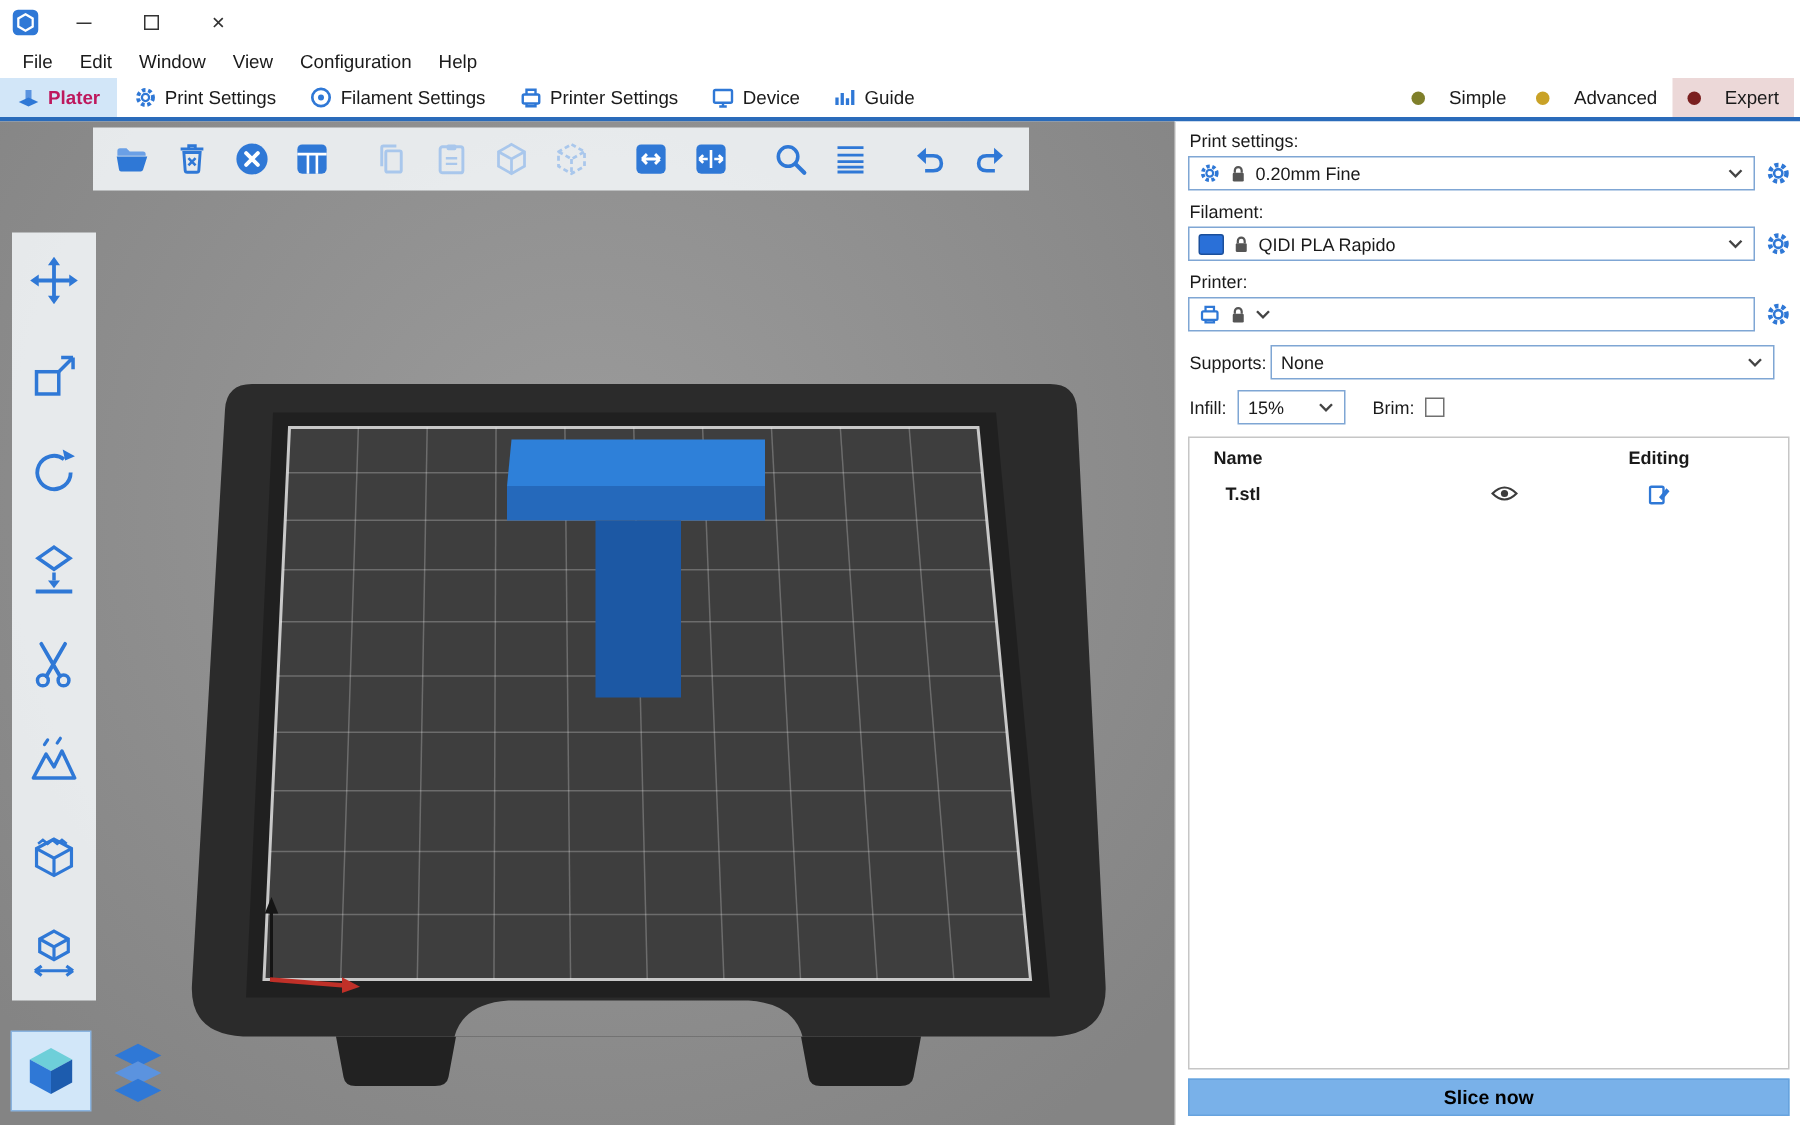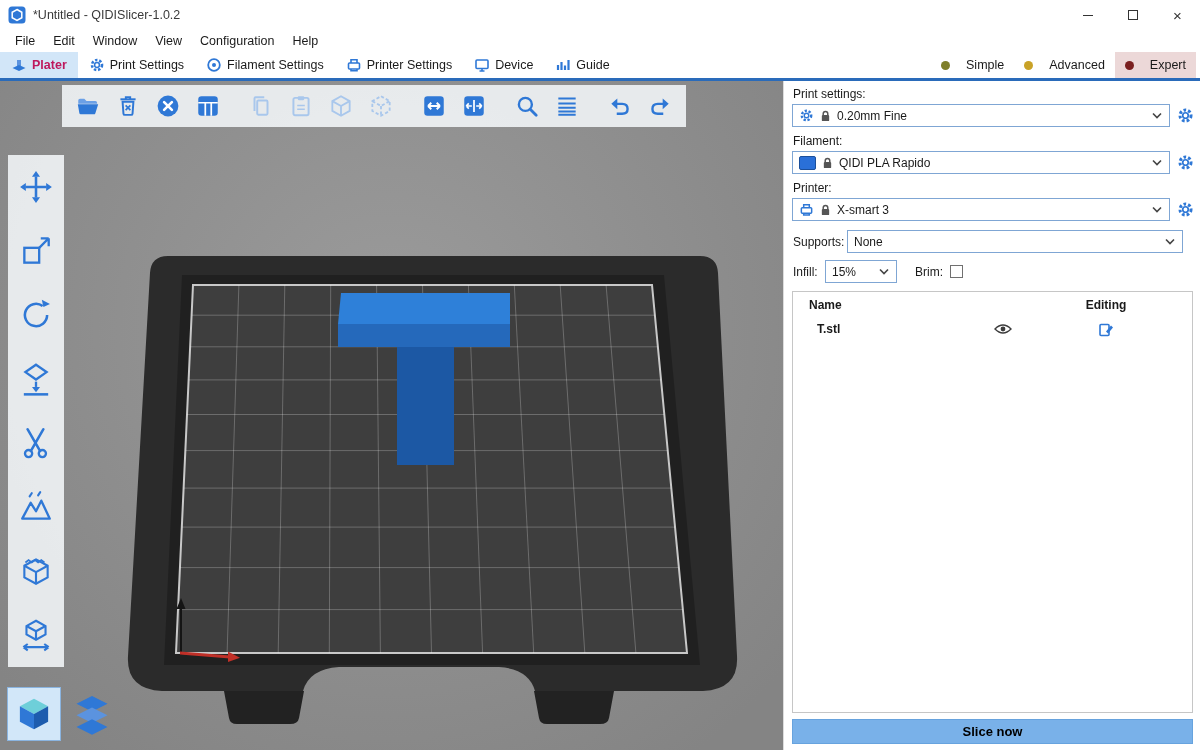--- a/index.html
+++ b/index.html
@@ -76,21 +76,20 @@
   .slice-btn { height:25px; margin:6px 2px 0 0; background:#79b1e9; border:1px solid #67a3de; display:flex; align-items:center; justify-content:center; font-weight:bold; font-size:13px; color:#000; cursor:pointer; }
 </style>
 </head>
 <body>
 
 <div class="titlebar">
   <svg class="app-icon" viewBox="0 0 18 18">
     <rect x="0.5" y="0.5" width="17" height="17" rx="3.5" fill="#2f78d6"></rect>
     <path d="M9 3.5 L13.8 6.3 V11.7 L9 14.5 L4.2 11.7 V6.3 Z" fill="none" stroke="#fff" stroke-width="1.5"></path>
   </svg>
-  <span class="title-text">*Untitled - QIDISlicer-1.0.2</span>
   <div class="win-controls">
     <div class="win-btn">
         <span class="min-glyph"></span>
       </div>
     <div class="win-btn">
         <span class="max-glyph"></span>
       </div>
     <div class="win-btn">
         <span class="close-glyph">×</span>
       </div>
@@ -439,21 +438,20 @@
     <div class="combo-row">
       <div class="combo">
         <svg width="15" height="15" viewBox="0 0 16 16">
           <rect x="2.5" y="6" width="11" height="6" rx="1" fill="none" stroke="#2f78d6" stroke-width="1.6"></rect>
           <path d="M5 6 V2.8 h6 V6 M5 12 v1.8 h6 V12" fill="none" stroke="#2f78d6" stroke-width="1.6"></path>
         </svg>
         <svg width="11" height="14" viewBox="0 0 12 14">
           <path d="M3.5 6 V4.5 a2.5 2.5 0 0 1 5 0 V6" fill="none" stroke="#555" stroke-width="1.6"></path>
           <rect x="2" y="6" width="8" height="6.5" rx="1" fill="#555"></rect>
         </svg>
-        <span class="combo-text">X-smart 3</span>
         <svg width="10" height="7" viewBox="0 0 10 7">
           <path d="M1 1.5 L5 5.5 L9 1.5" fill="none" stroke="#444" stroke-width="1.6"></path>
         </svg>
       </div>
       <div class="gear-btn">
         <svg width="17" height="17" viewBox="0 0 16 16">
           <circle cx="8" cy="8" r="5.2" fill="none" stroke="#2f78d6" stroke-width="2.8" stroke-dasharray="2.5 1.9"></circle>
           <circle cx="8" cy="8" r="2.6" fill="none" stroke="#2f78d6" stroke-width="1.6"></circle>
         </svg>
       </div>

